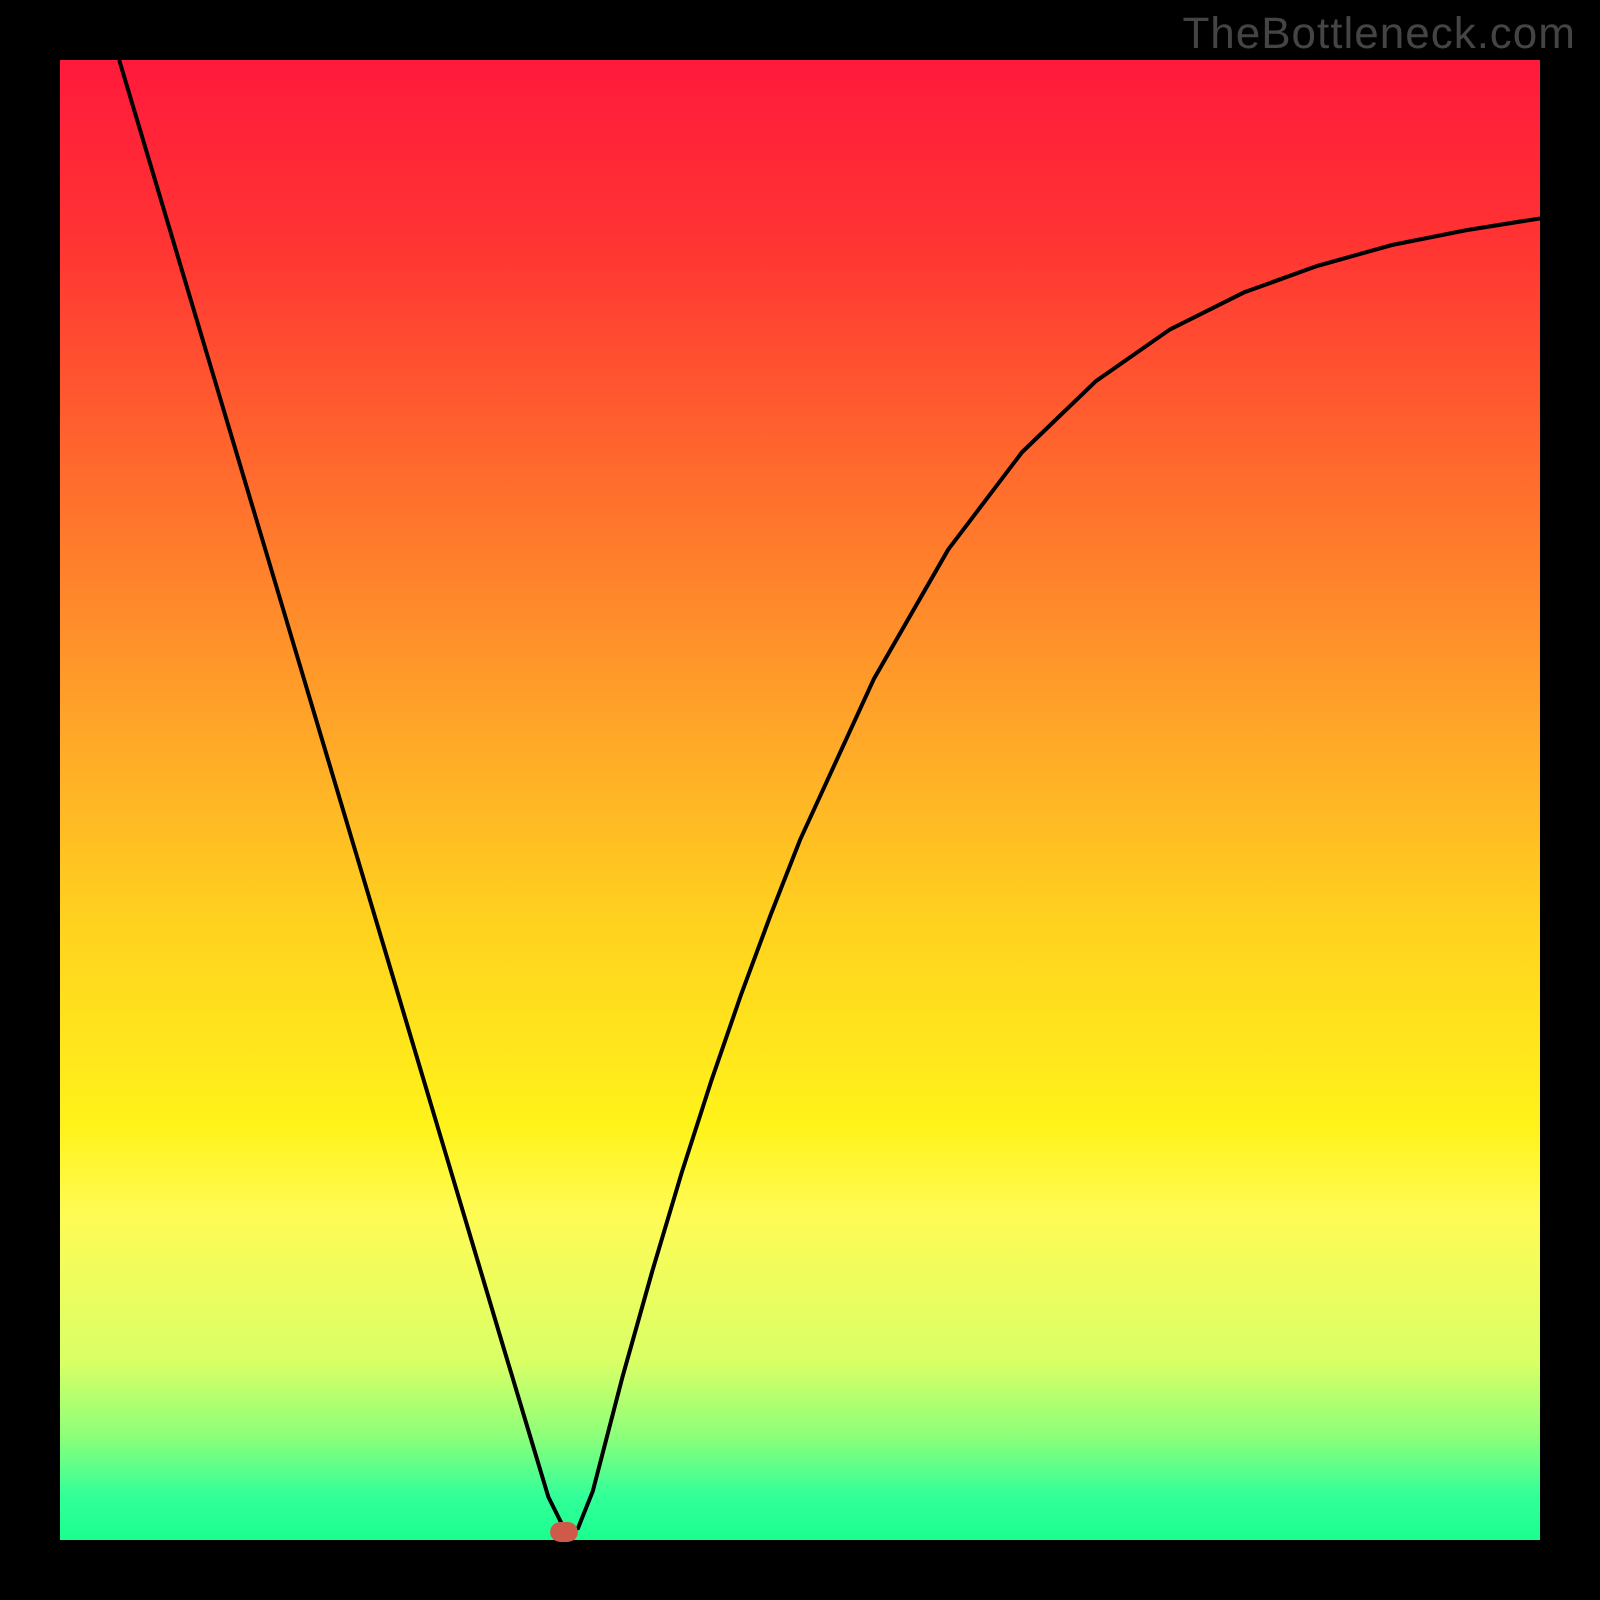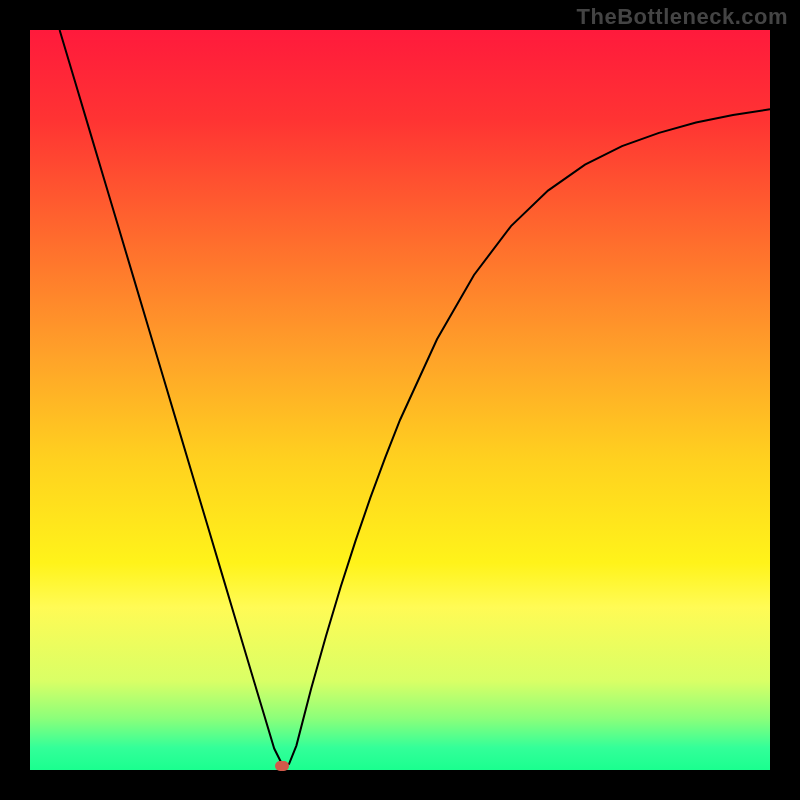--- a/index.html
+++ b/index.html
@@ -8,21 +8,21 @@
     background: #000;
     font-family: Arial, Helvetica, sans-serif;
     position: relative;
   }
   .watermark {
     position: absolute;
     top: 4px;
     right: 12px;
     color: #444;
     font-size: 22px;
-    font-weight: 700;
+    font-weight: 400;
     letter-spacing: 0.5px;
     z-index: 10;
   }
   .plot-frame {
     position: absolute;
     left: 30px;
     top: 30px;
     width: 740px;
     height: 740px;
     background: #000;

